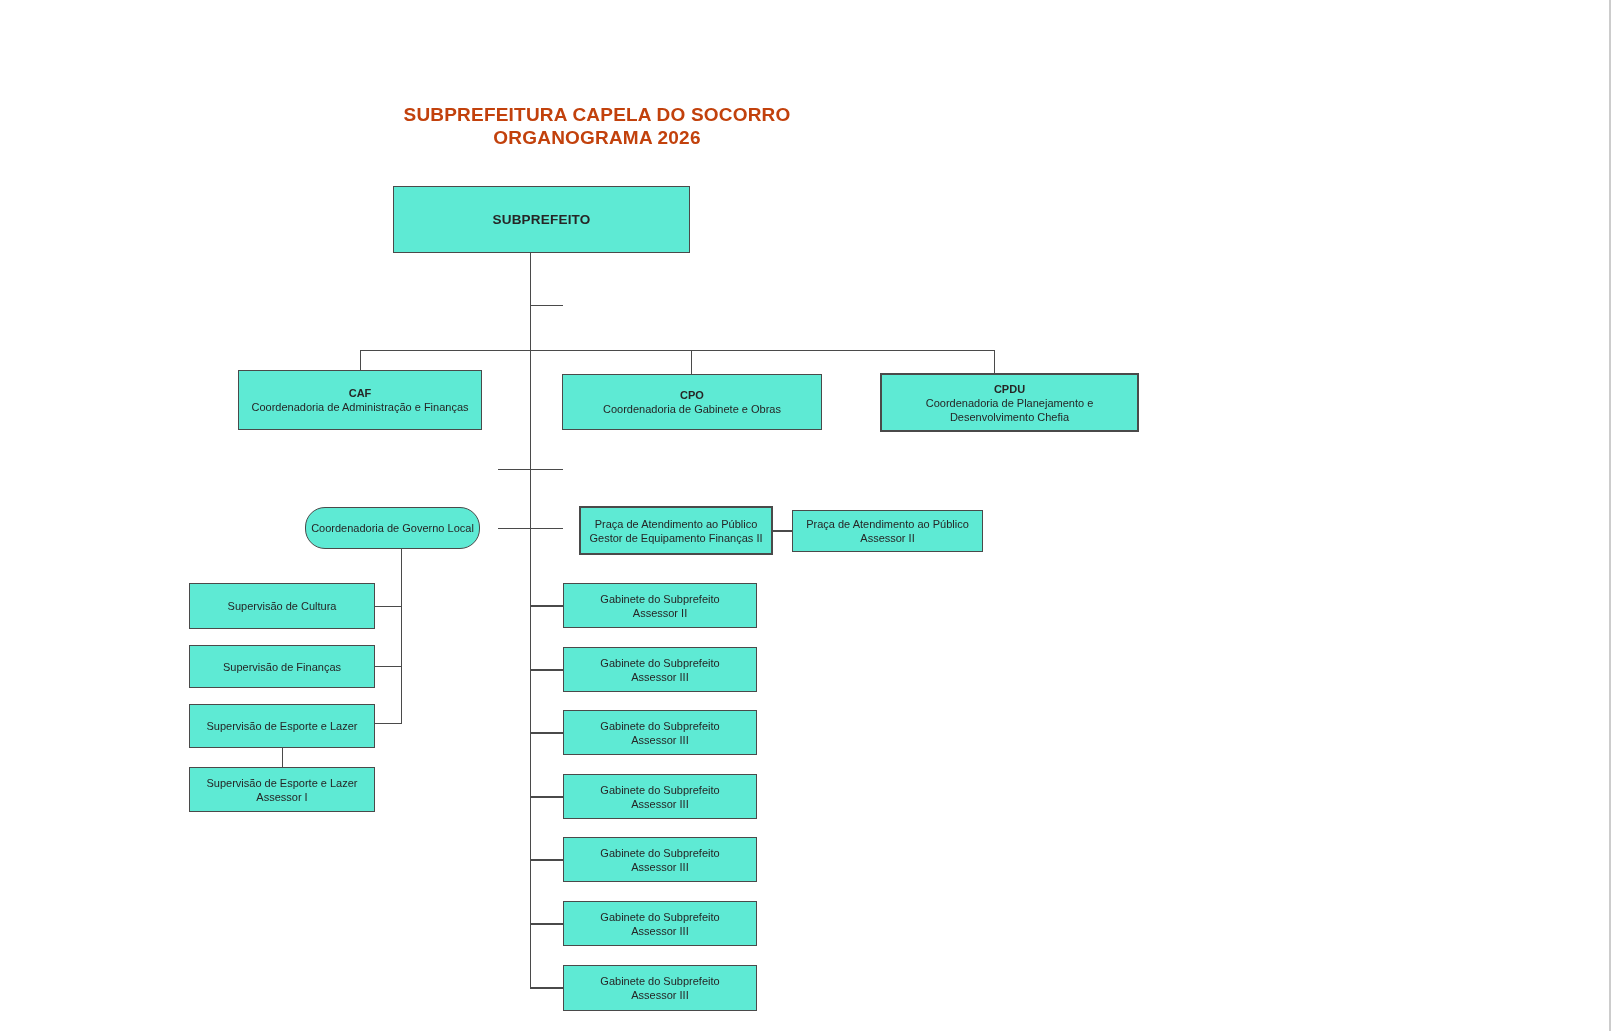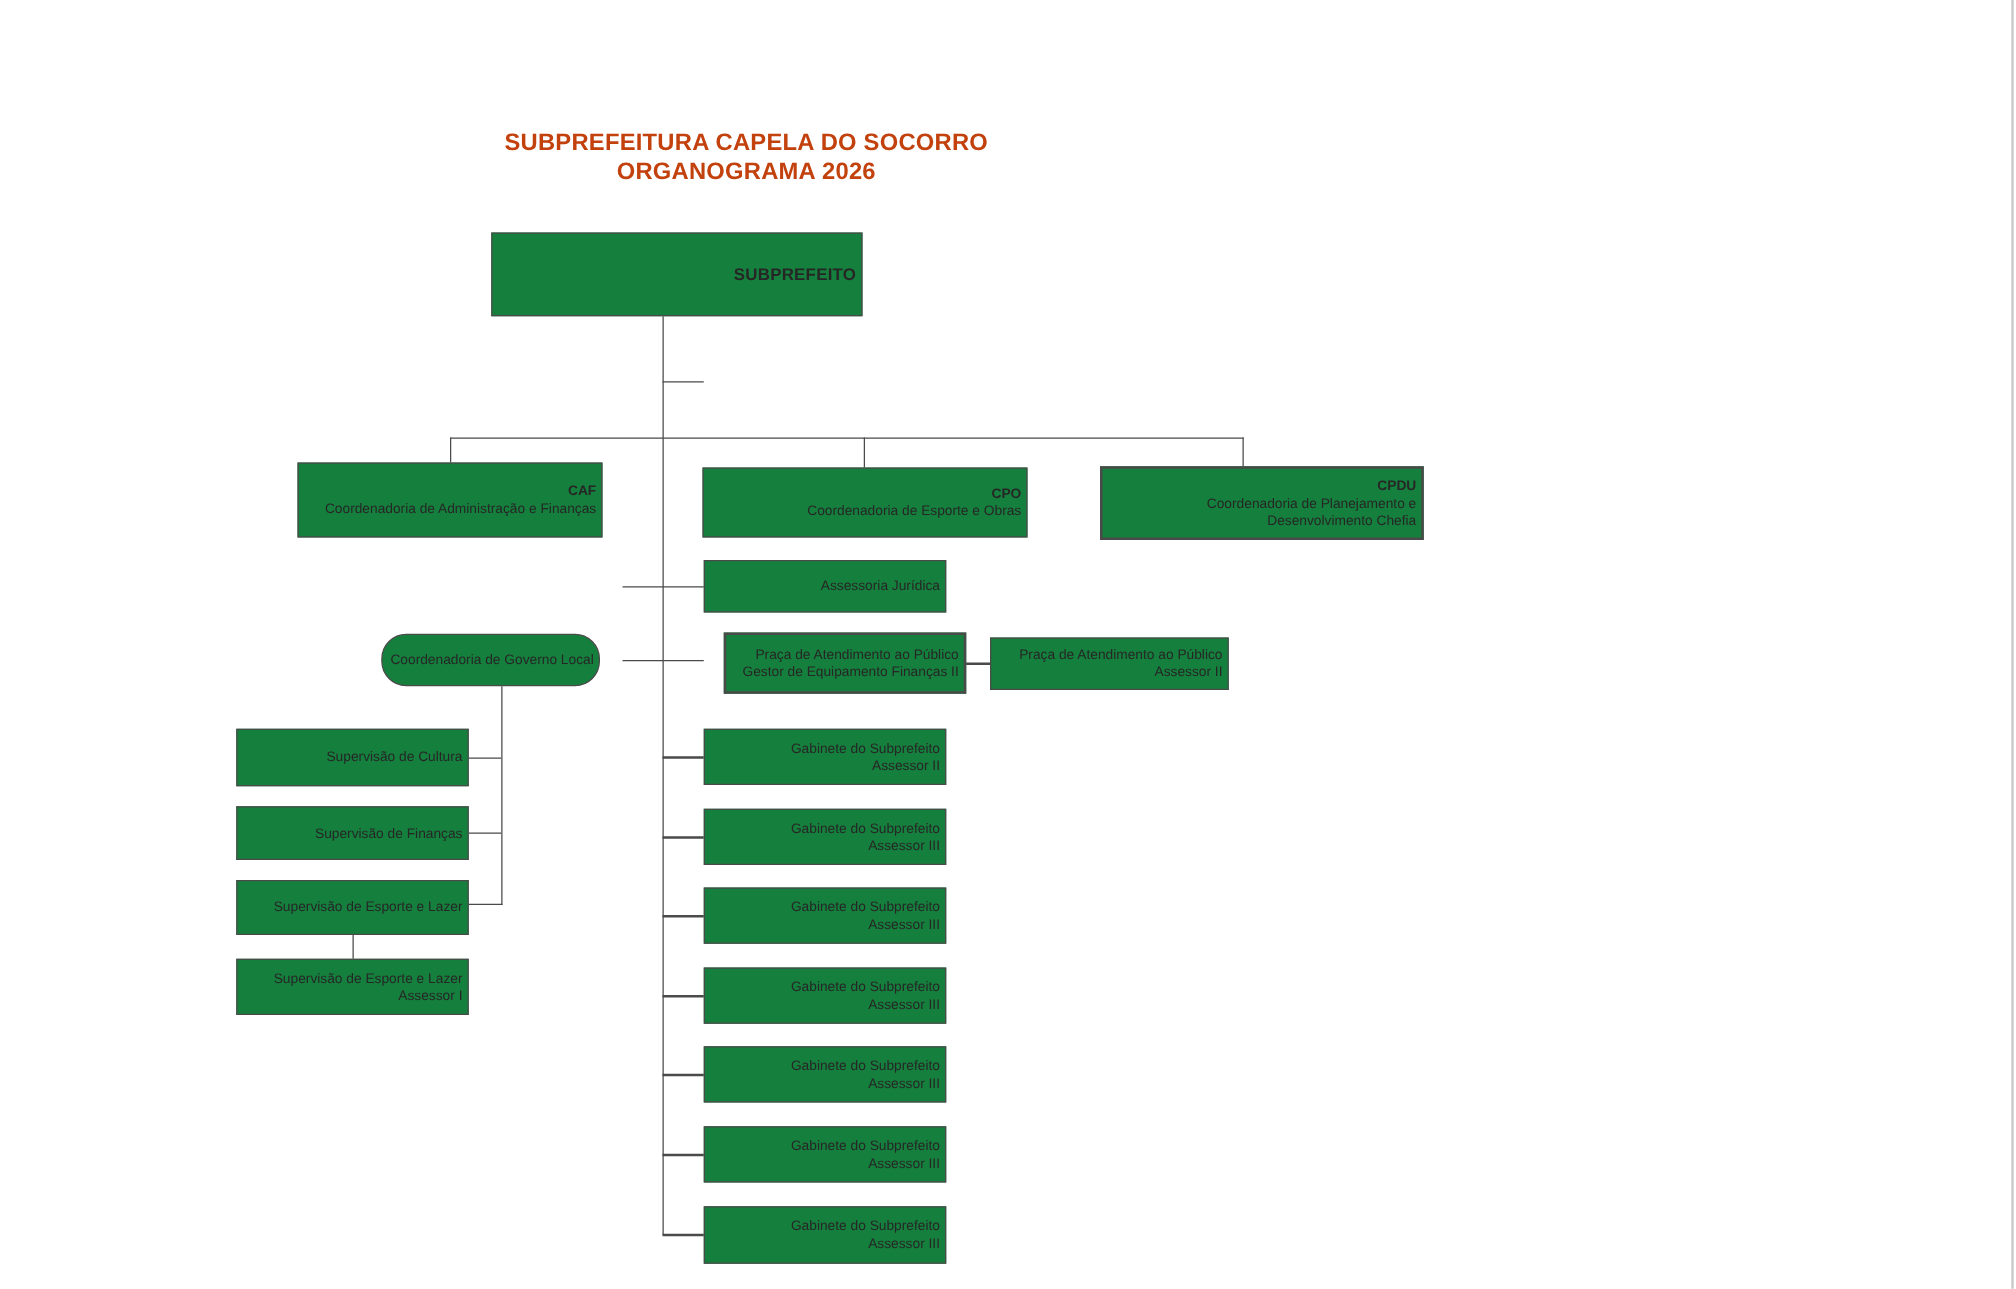--- a/index.html
+++ b/index.html
@@ -13,23 +13,23 @@
     width:1613px;height:1031px;background:#ffffff;overflow:hidden;
     font-family:"Liberation Sans", sans-serif;color:var(--text);
   }
   .canvas{position:relative;width:1613px;height:1031px;background:#fff;}
   .title{
     position:absolute;left:297px;top:103px;width:600px;
     text-align:center;font-weight:bold;font-size:19px;line-height:23px;
     color:#c2410c;letter-spacing:.2px;
   }
   .node{
-    position:absolute;box-sizing:border-box;background:#15803d;
+    position:absolute;box-sizing:border-box;background:#5eead4;
     border:1.5px solid var(--border);
-    display:flex;flex-direction:column;justify-content:center;align-items:flex-end;
+    display:flex;flex-direction:column;justify-content:center;align-items:center;
     text-align:center;font-size:11px;line-height:14px;padding:2px 4px;
   }
   .node.b2{border-width:2px;margin-left:16px;}
   .node .ln{display:block;white-space:nowrap;}
   .node .b{font-weight:bold;}
   .node.big{font-size:13.5px;font-weight:bold;letter-spacing:.2px;}
   .h,.v{position:absolute;background:var(--line);}
   .h{height:1.5px;}
   .v{width:1.5px;}
   .edge{position:absolute;background:var(--edge);width:2px;}
@@ -72,33 +72,30 @@
   </div>
 
 
   <div class="node" style="left:238px;top:370px;width:244px;height:60px;">
     <span class="ln b">CAF</span>
     <span class="ln">Coordenadoria de Administração e Finanças</span>
   </div>
 
   <div class="node" style="left:562px;top:374px;width:260px;height:56px;">
     <span class="ln b">CPO</span>
-    <span class="ln">Coordenadoria de Esporte e Obras</span>
+    <span class="ln">Coordenadoria de Gabinete e Obras</span>
   </div>
 
   <div class="node b2" style="left:864px;top:373px;width:259px;height:59px;">
     <span class="ln b">CPDU</span>
     <span class="ln">Coordenadoria de Planejamento e</span>
     <span class="ln">Desenvolvimento Chefia</span>
   </div>
 
 
-  <div class="node" style="left:563px;top:448px;width:194px;height:42px;">
-    <span class="ln">Assessoria Jurídica</span>
-  </div>
 
   <div class="node" style="left:305px;top:507px;width:175px;height:42px;border-radius:20px;">
     <span class="ln">Coordenadoria de Governo Local</span>
   </div>
 
   <div class="node b2" style="left:563px;top:506px;width:194px;height:49px;">
     <span class="ln">Praça de Atendimento ao Público</span>
     <span class="ln">Gestor de Equipamento Finanças II</span>
   </div>
 

